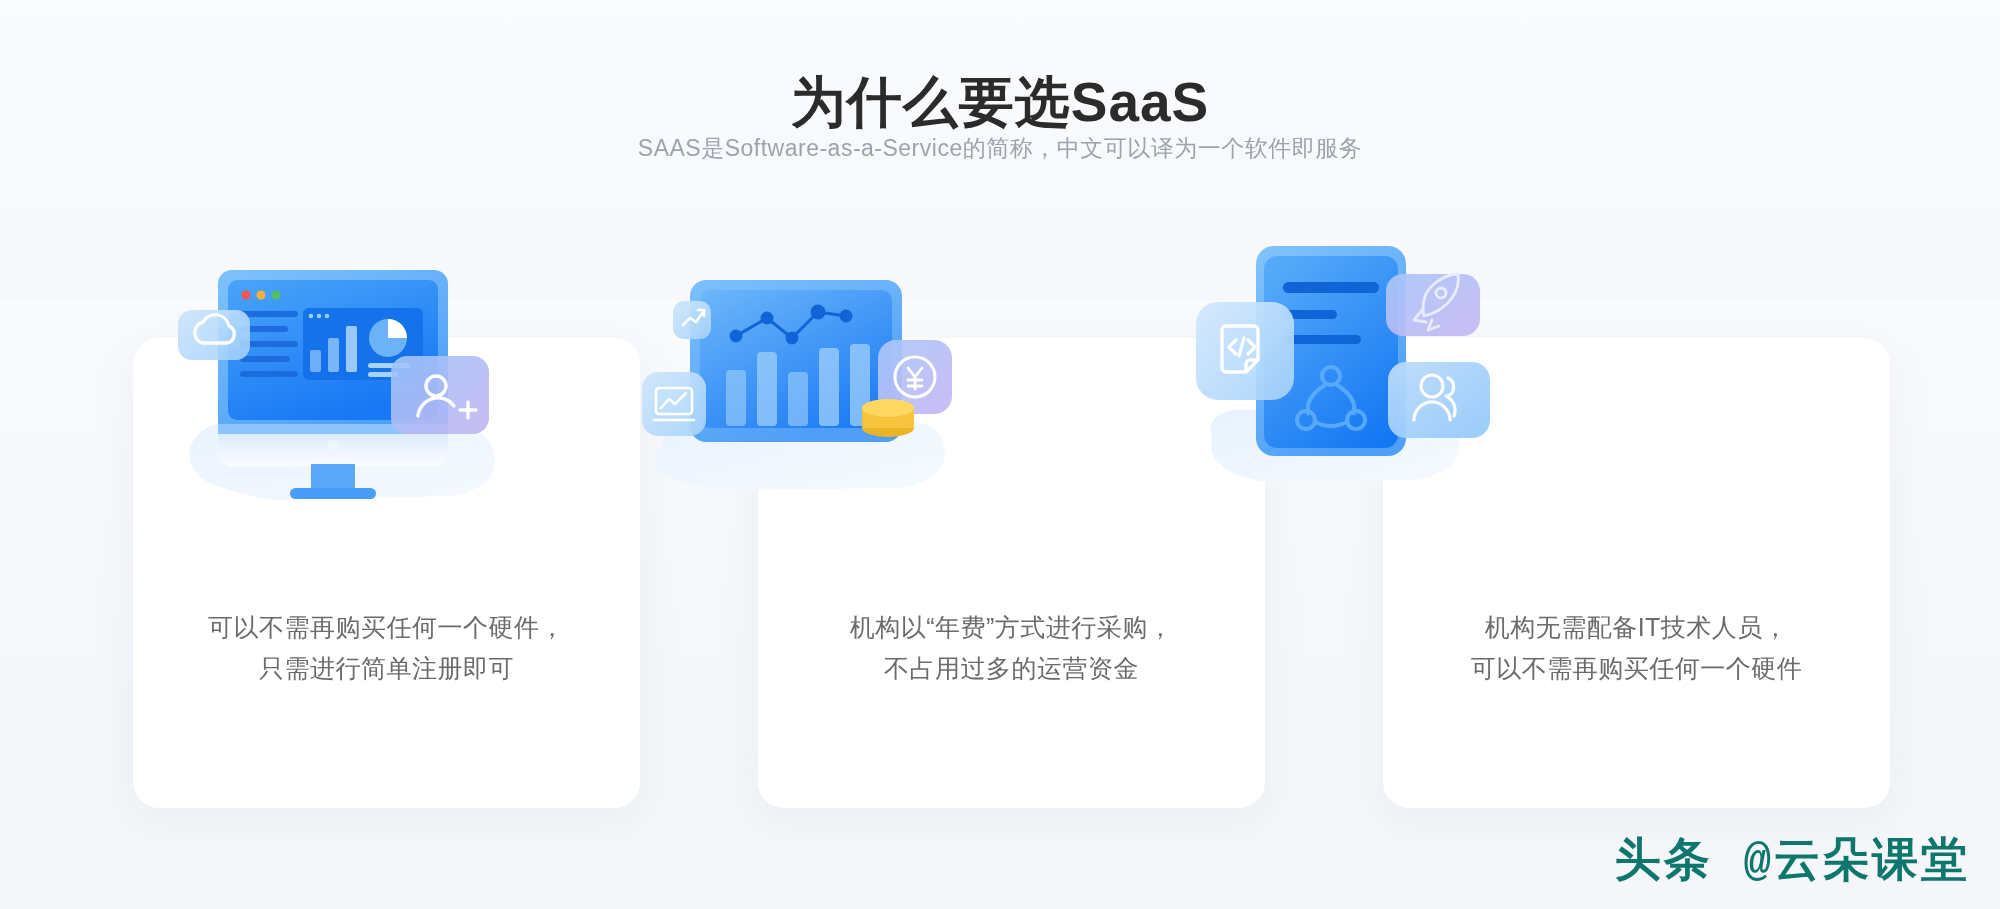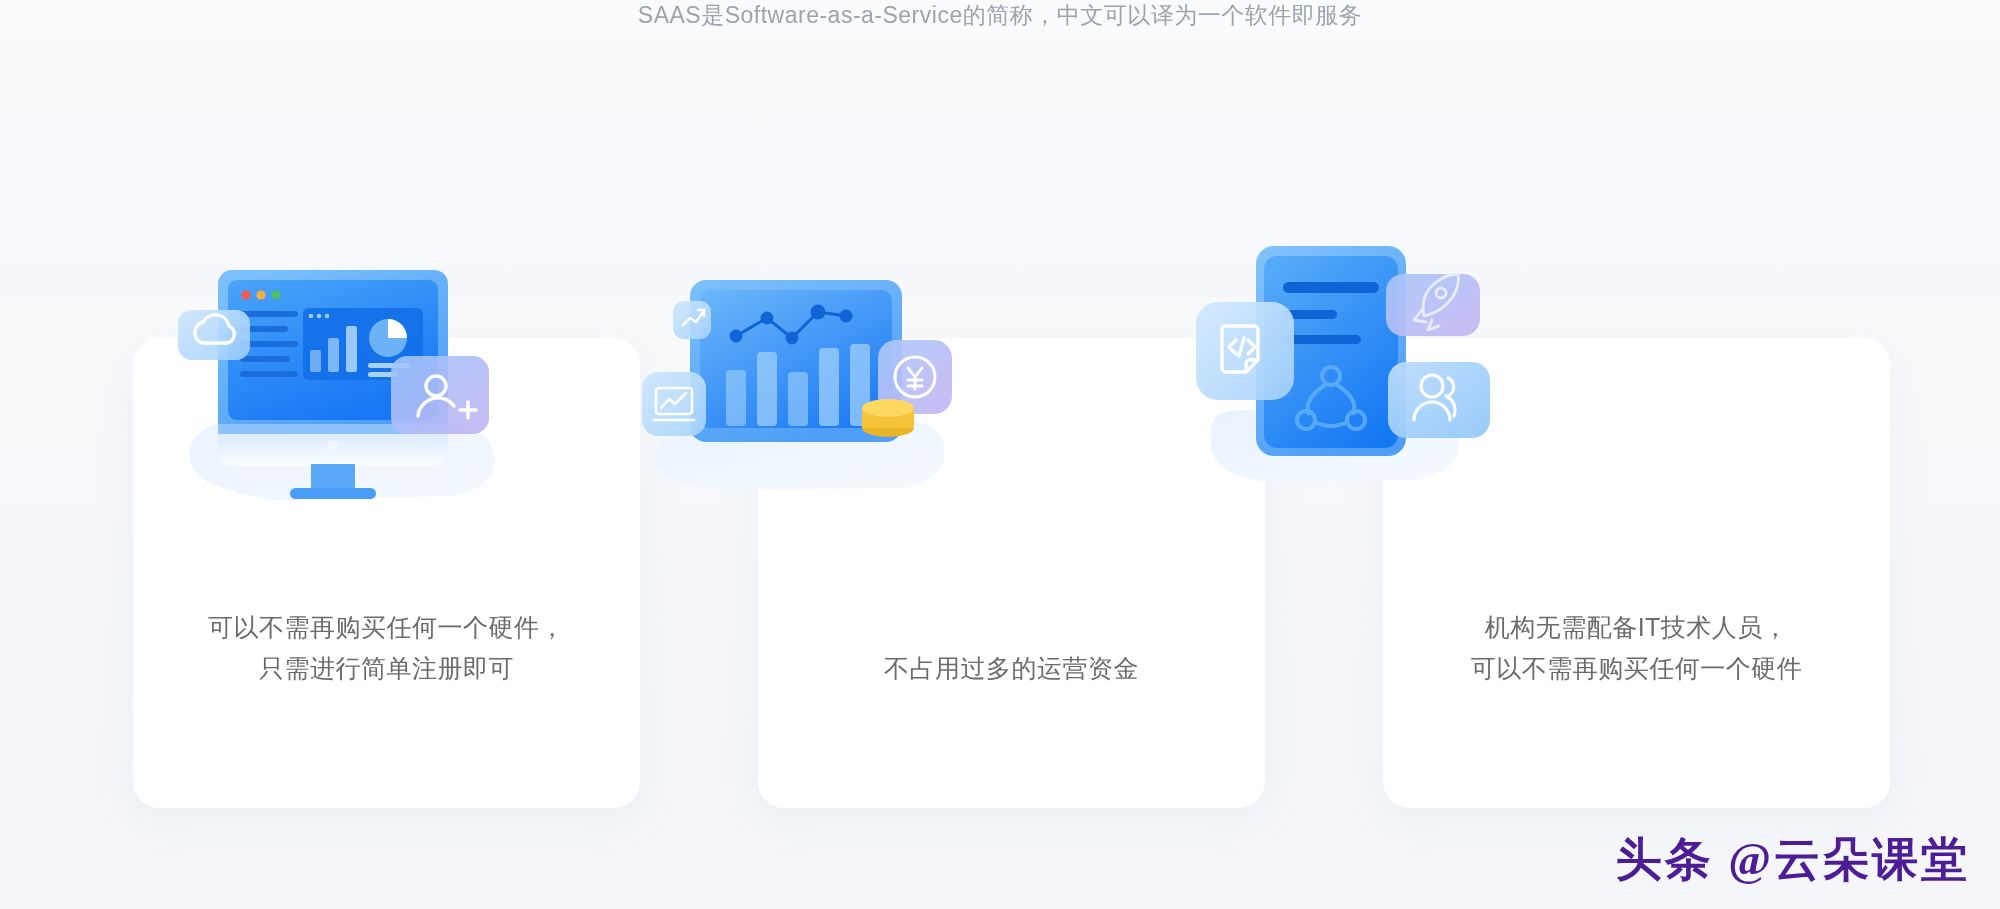--- a/index.html
+++ b/index.html
@@ -82,47 +82,49 @@
   }
   .illu-1 { left: 178px; top: 238px;  width: 330px; height: 290px; }
   .illu-2 { left: 640px; top: 248px;  width: 330px; height: 275px; }
   .illu-3 { left: 1160px; top: 228px; width: 330px; height: 290px; }
 
   .watermark {
     position: absolute;
     right: 30px; bottom: 18px;
     font-size: 46px;
     font-weight: 700;
-    color: #4c1d95;
+    color: #0f766e;
     letter-spacing: 3px;
     z-index: 9;
-    font-family: Liberation Serif, serif;
+    font-family: Liberation Mono, monospace;
   }
 </style>
 </head>
 <body>
 
 <div class="bg-band-top"></div>
 <div class="bg-band-bottom"></div>
 
 <div class="header">
+  <h1 class="page-title">为什么要选SaaS</h1>
   <div class="page-subtitle">SAAS是Software-as-a-Service的简称，中文可以译为一个软件即服务</div>
 </div>
 
 <div class="cards">
 
   <div class="card">
     <div class="card-caption">
       <span>可以不需再购买任何一个硬件，</span>
       <span>只需进行简单注册即可</span>
     </div>
   </div>
 
   <div class="card">
     <div class="card-caption">
+      <span>机构以“年费”方式进行采购，</span>
       <span>不占用过多的运营资金</span>
     </div>
   </div>
 
   <div class="card">
     <div class="card-caption">
       <span>机构无需配备IT技术人员，</span>
       <span>可以不需再购买任何一个硬件</span>
     </div>
   </div>

